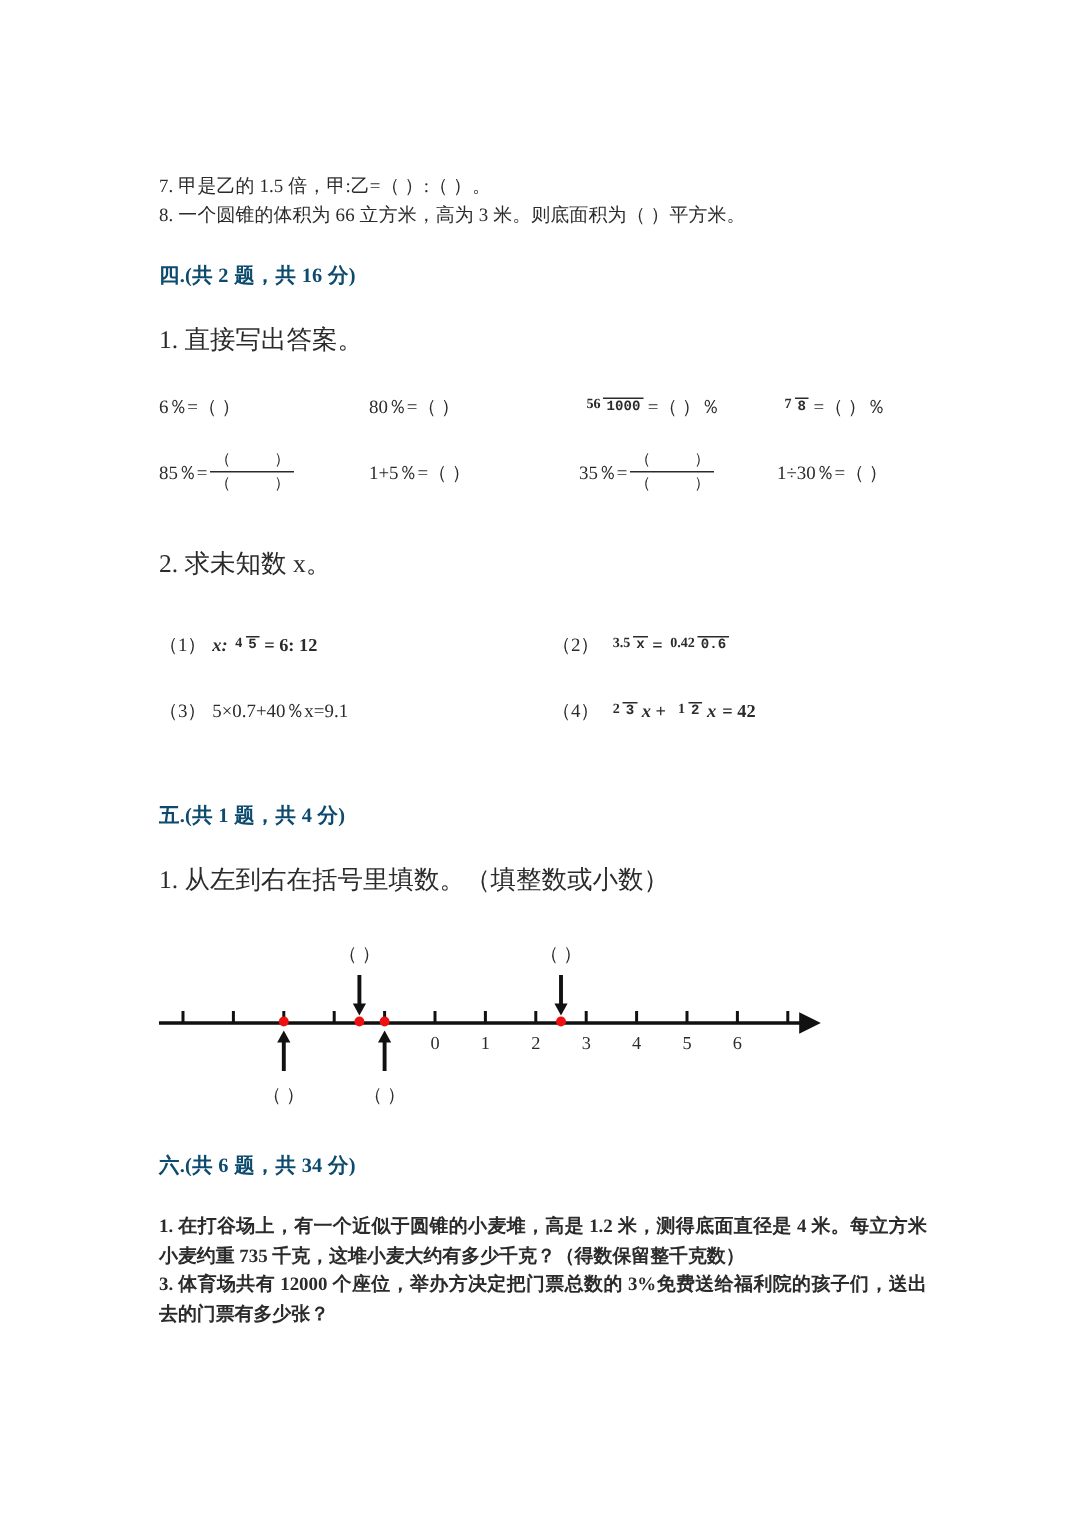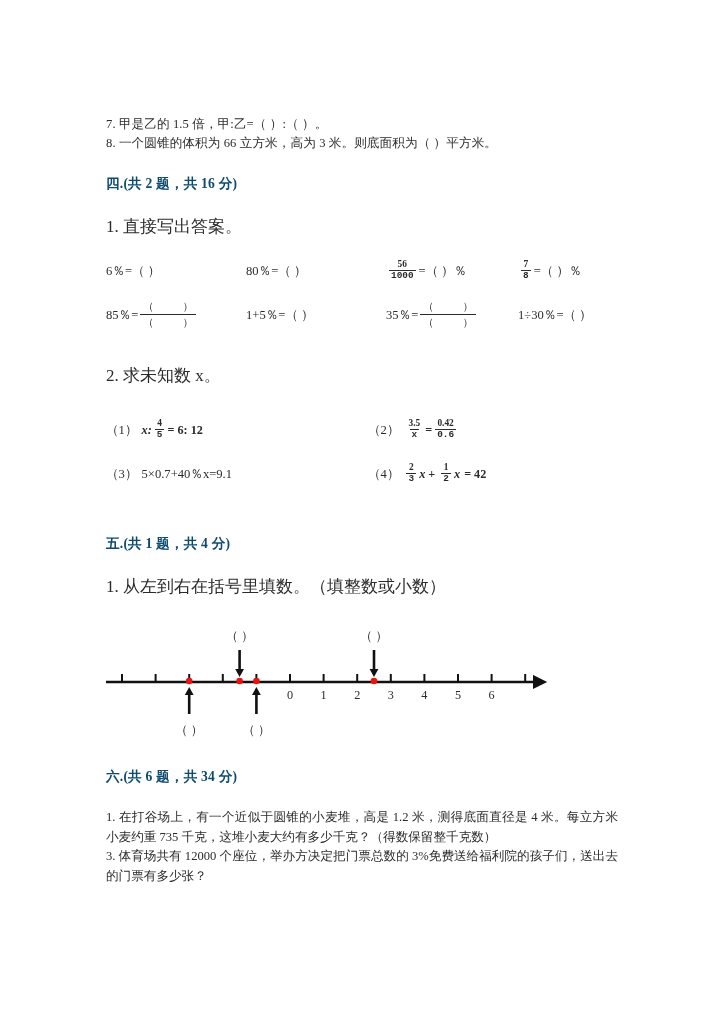--- a/index.html
+++ b/index.html
@@ -44,20 +44,21 @@
   .sub-q {
     font-size: 17px;
     color: #2b2b2b;
   }
   .para {
     font-size: 12.6px;
     line-height: 19.5px;
     color: #2b2b2b;
     text-align: justify;
     text-justify: inter-ideograph;
+    font-weight: bold;
   }
   
   .gap-22 { height: 22px; }
   .gap-18 { height: 18px; }
   .gap-14 { height: 14px; }
   .gap-10 { height: 10px; }
   .gap-26 { height: 26px; }
   .gap-30 { height: 30px; }
   .gap-34 { height: 34px; }
   .gap-44 { height: 44px; }
@@ -81,21 +82,21 @@
   .c4 { width: 100px; }
 
   .blank-paren {
     display: inline-block;
     white-space: nowrap;
   }
 
   
   .frac {
     display: inline-flex;
-    flex-direction: column;
+    flex-direction: row;
     align-items: center;
     vertical-align: middle;
     margin: 0 3px;
     font-size: 9.4px;
     font-weight: bold;
     line-height: 1.15;
     position: relative;
     top: -0.5px;
   }
   .frac .num {

